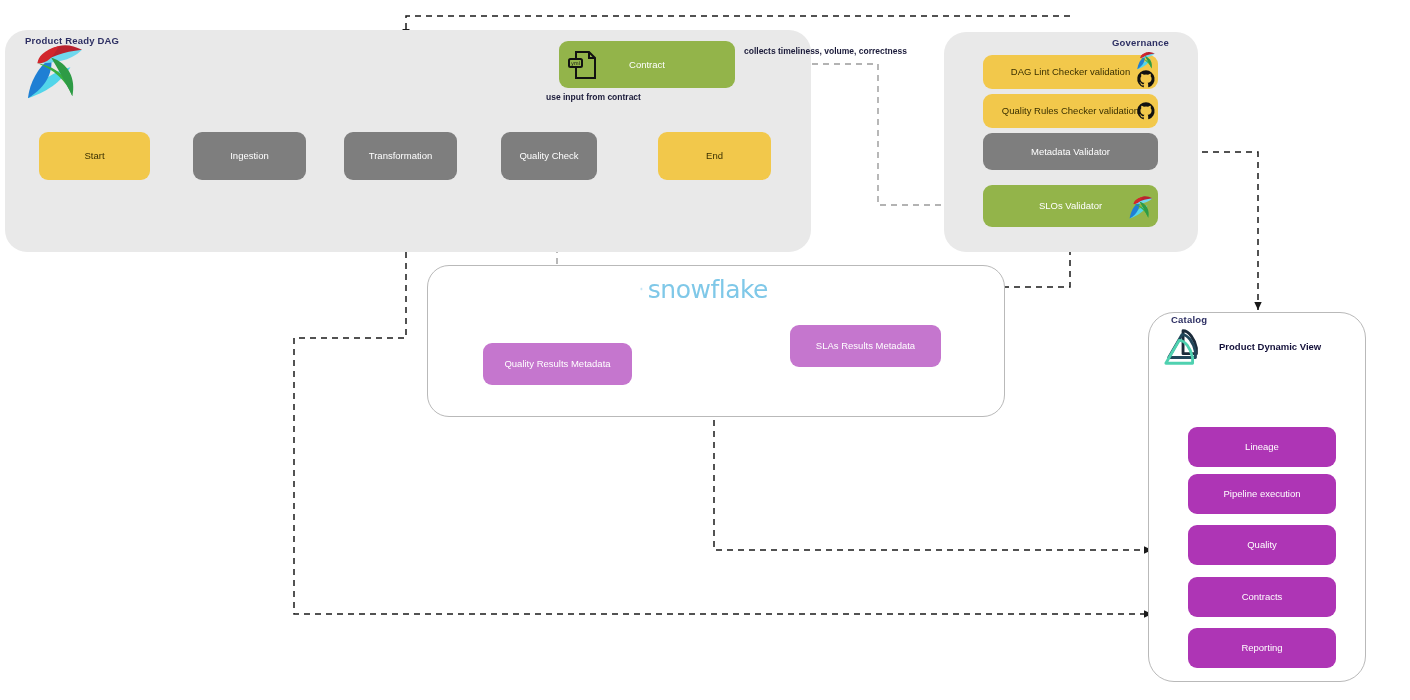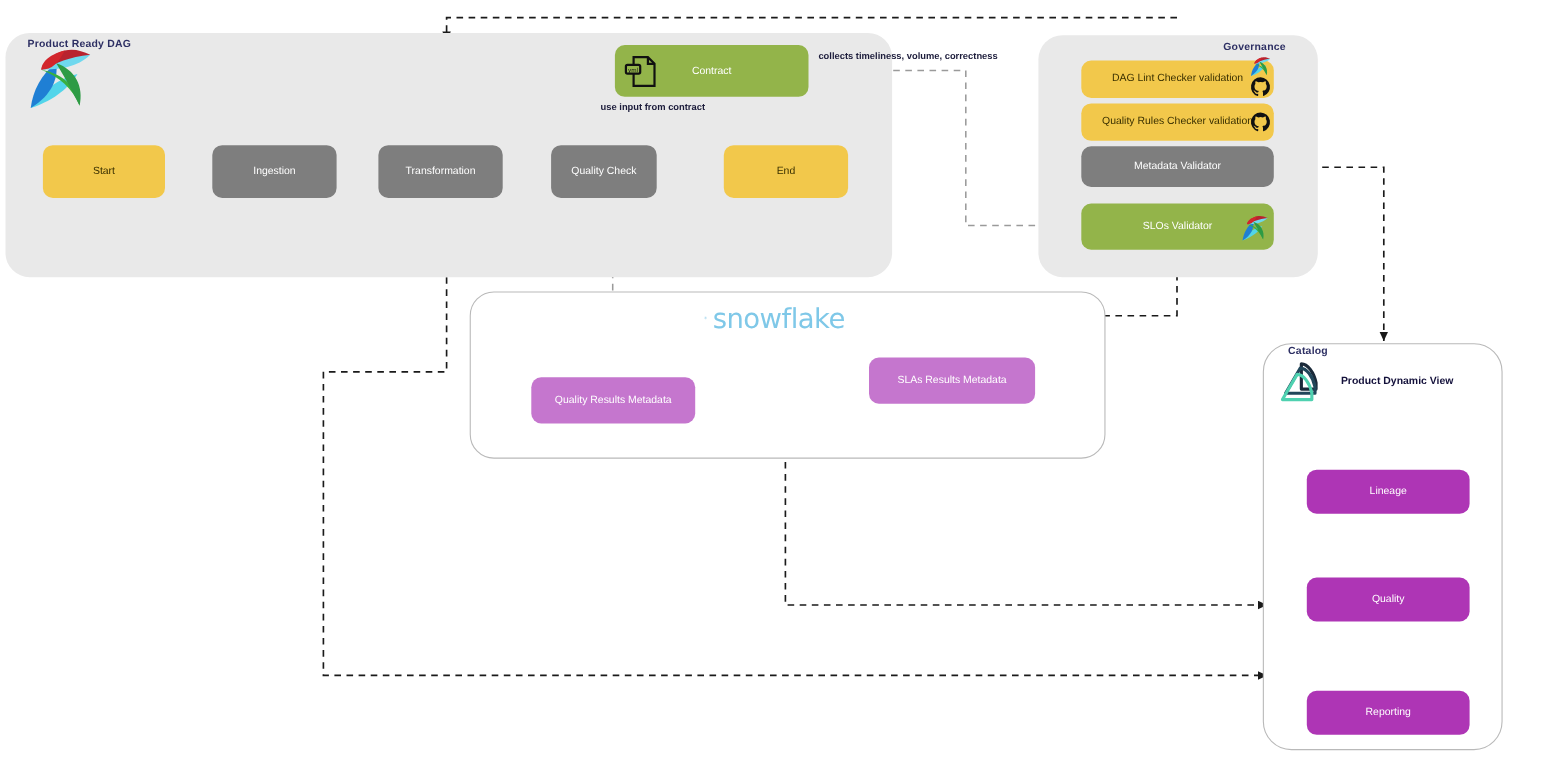--- a/index.html
+++ b/index.html
@@ -210,16 +210,18 @@
   <svg class="datahub-logo" viewBox="0 0 44 46">
     <g fill="none" stroke-width="3" stroke-linejoin="round">
       <path d="M24,6 C30,6 36,14 38,24 L38,30 L24,30 Z" stroke="#1b2a3a" transform="translate(-3,0)"></path>
       <path d="M20,10 C26,10 32,18 34,28 L34,34 L6,34 Z" stroke="#21465a"></path>
       <path d="M17,16 C23,16 29,24 31,34 L31,40 L3,40 Z" stroke="#4fd1b0"></path>
     </g>
   </svg>
   <div class="pdv-title">Product Dynamic View</div>
 
   <div class="node n-purple cat-node" id="c-lineage">Lineage</div>
+  <div class="node n-purple cat-node" id="c-pipeline">Pipeline execution</div>
   <div class="node n-purple cat-node" id="c-quality">Quality</div>
+  <div class="node n-purple cat-node" id="c-contracts">Contracts</div>
   <div class="node n-purple cat-node" id="c-reporting">Reporting</div>
 
 </div>
 
 </body></html>

